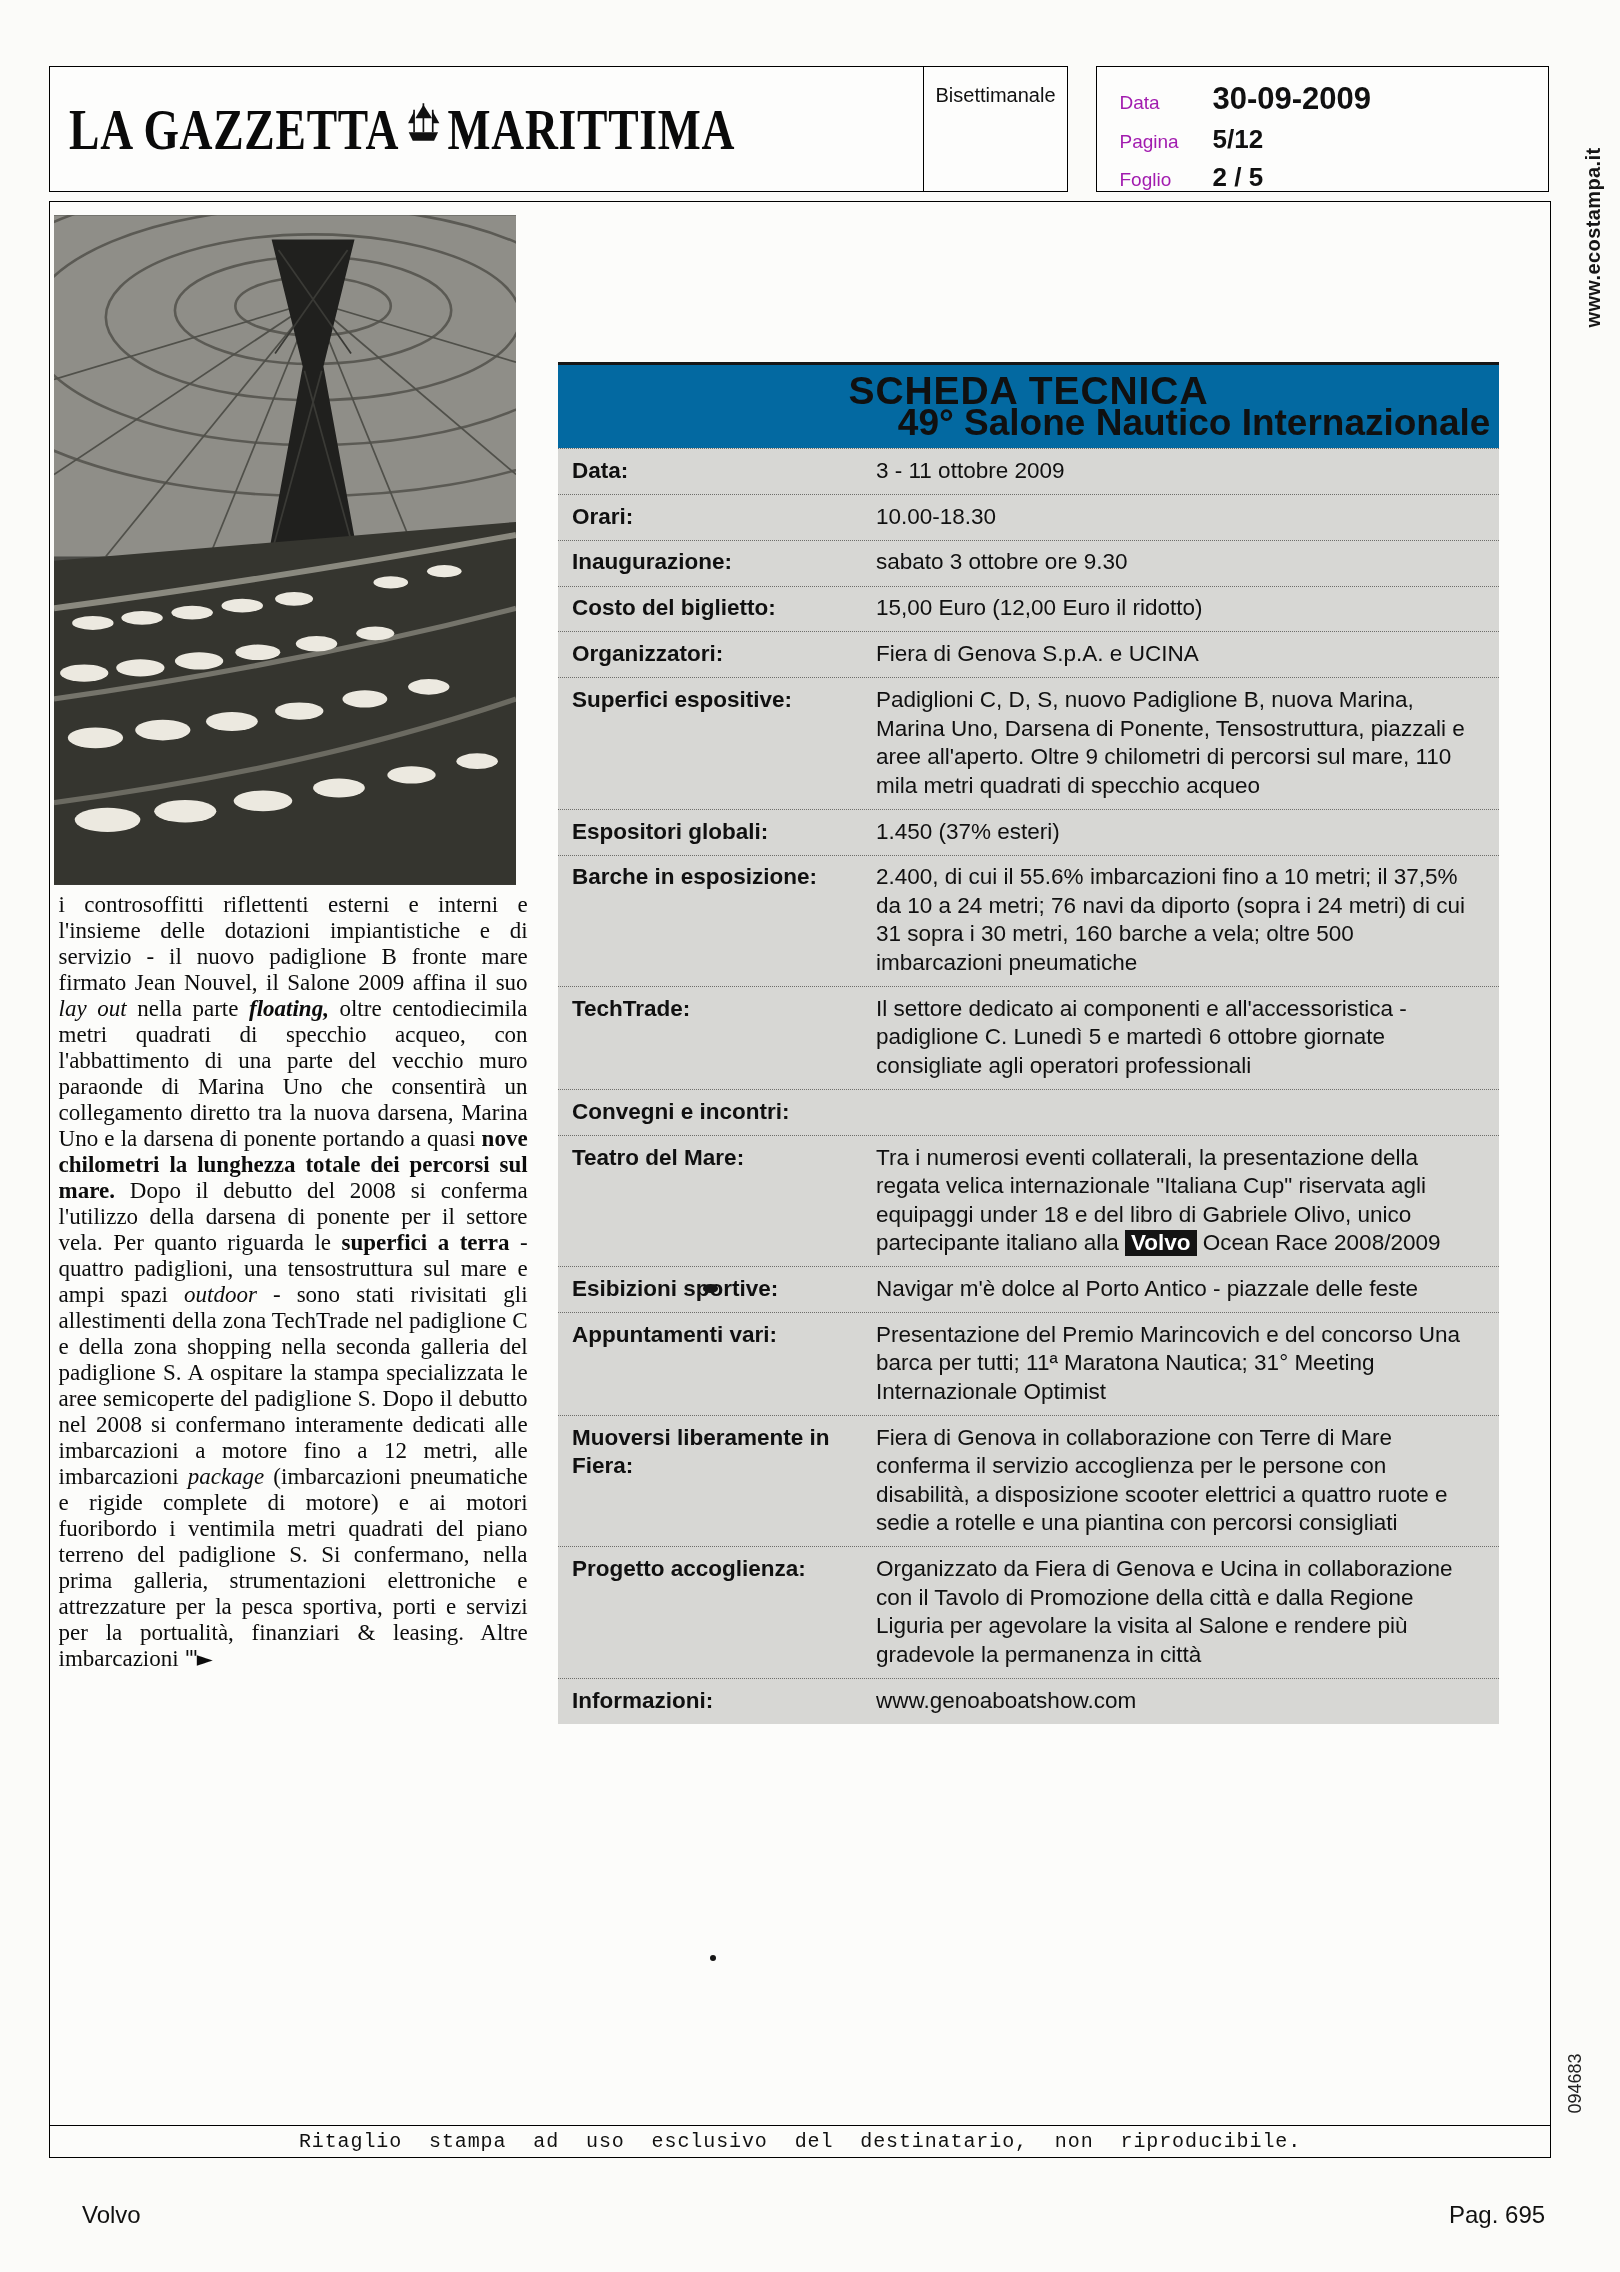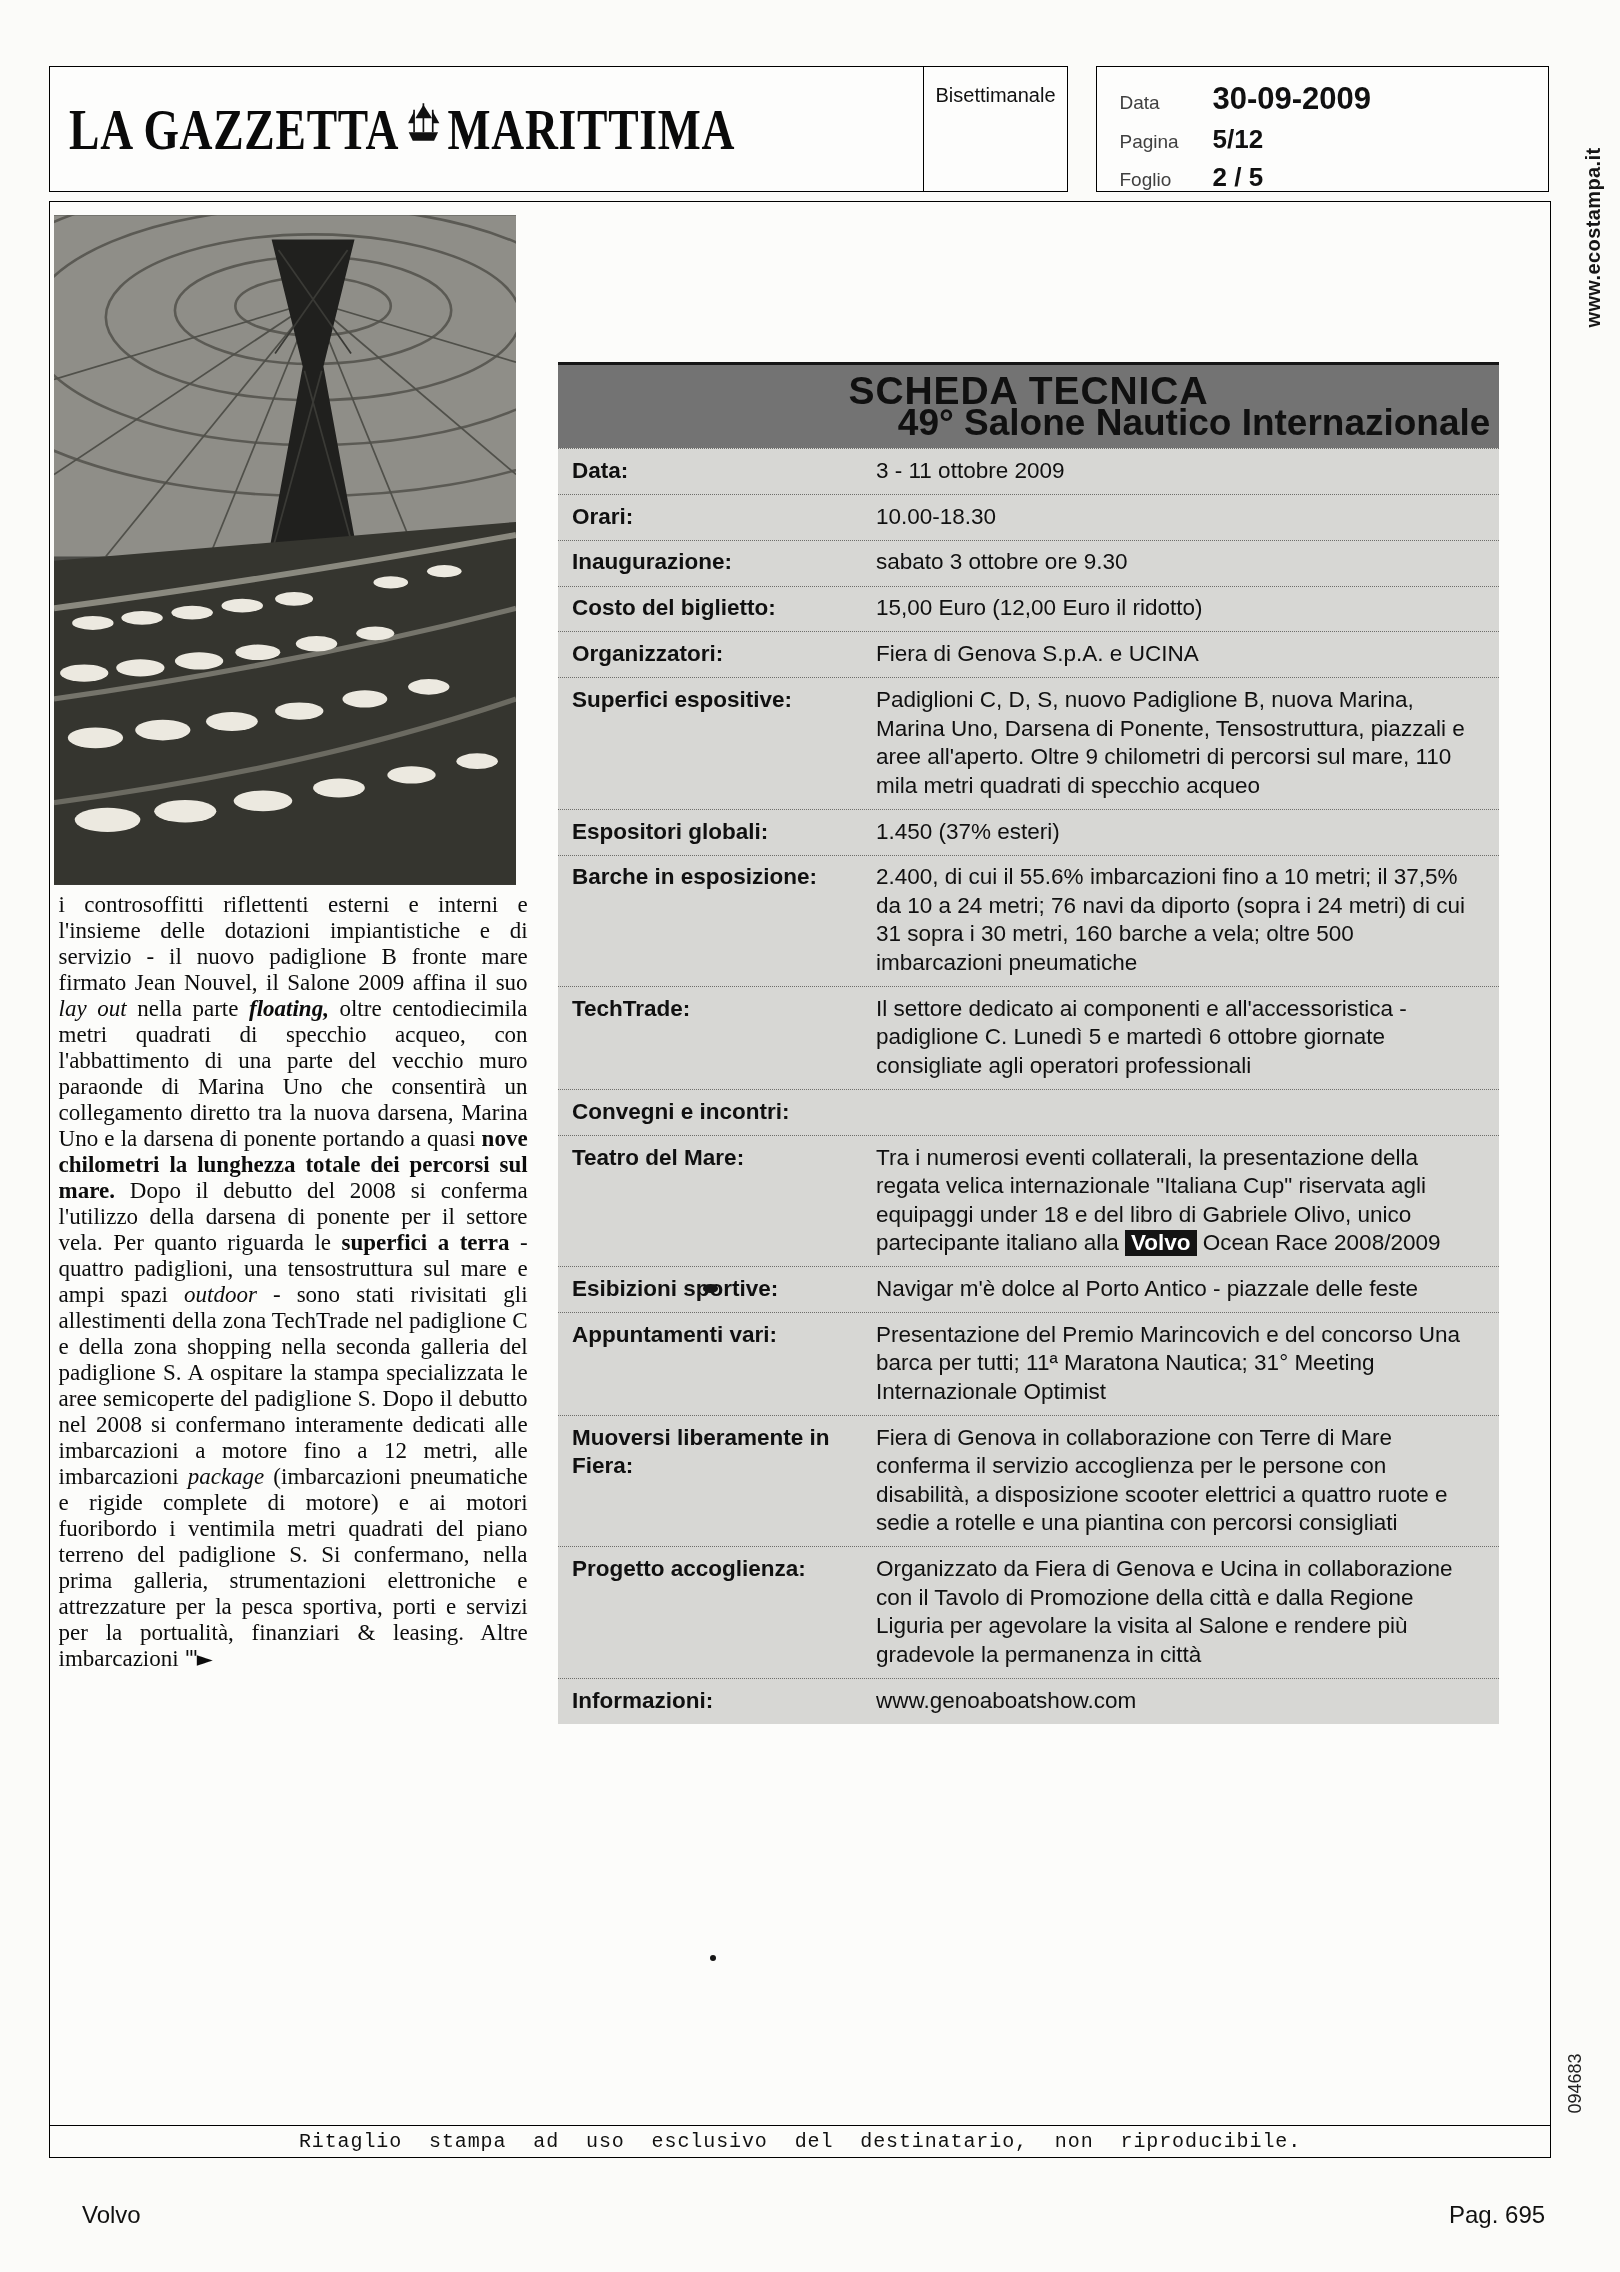--- a/index.html
+++ b/index.html
@@ -26,21 +26,21 @@
     position:absolute;left:923px;top:66px;width:145px;height:126px;
     border:1.7px solid #000;background:#fdfdfc;box-sizing:border-box;
     text-align:center;padding-top:17.3px;font-size:20px;
   }
   .meta-box{
     position:absolute;left:1096px;top:66px;width:453px;height:126px;
     border:1.7px solid #000;background:#fdfdfc;box-sizing:border-box;
     padding:14px 8.6px 8.6px 22.5px;
   }
   .meta-row{display:flex;align-items:baseline;margin-bottom:7px;}
-  .meta-label{width:93px;font-size:19px;color:#404040;}
+  .meta-label{width:93px;font-size:19px;color:#a21caf;}
   .meta-value{font-weight:bold;}
   .meta-value.v0{font-size:31px;}
   .meta-value.v1,.meta-value.v2{font-size:26px;}
   
   .ecostampa{
     position:absolute;left:1480px;top:226px;width:226px;text-align:center;
     transform:rotate(-90deg);font-size:20px;font-weight:bold;color:#161616;
     letter-spacing:0.4px;
   }
   .press-code{
@@ -67,21 +67,21 @@
   .seg-b{font-weight:bold;}
   .seg-bi{font-weight:bold;font-style:italic;}
   .cont-arrow{font-family:"DejaVu Sans", sans-serif;font-size:21px;letter-spacing:-1.7px;}
   
   .tech-table{
     position:absolute;left:508px;top:160px;width:941px;
     background:#d7d7d4;border-top:3.5px solid #161616;box-sizing:border-box;
     font-size:22.5px;line-height:28.5px;color:#101010;
   }
   .tech-head{
-    background:#737373;text-align:center;padding:12px 8.6px 10.4px 8.6px;
+    background:#0369a1;text-align:center;padding:12px 8.6px 10.4px 8.6px;
   }
   .tech-title{font-size:39px;font-weight:bold;letter-spacing:0.9px;}
   .tech-subtitle{font-size:37px;font-weight:bold;margin-top:3.5px;text-align:right;}
   .t-row{display:flex;border-top:1.7px dotted #6d6d6a;padding:7.8px 14px 8.6px 14px;}
   .t-label{width:304px;flex:0 0 304px;font-weight:bold;padding-right:12px;box-sizing:border-box;}
   .t-value{flex:1;}
   .hl{background:#141414;color:#fff;padding:0 6px 0.9px 6px;font-weight:bold;}
   
   .speck1{position:absolute;left:653px;top:1082px;width:14.7px;height:8.6px;background:#151515;border-radius:50%;}
   .speck2{position:absolute;left:660px;top:1753px;width:6px;height:6px;background:#151515;border-radius:50%;}

